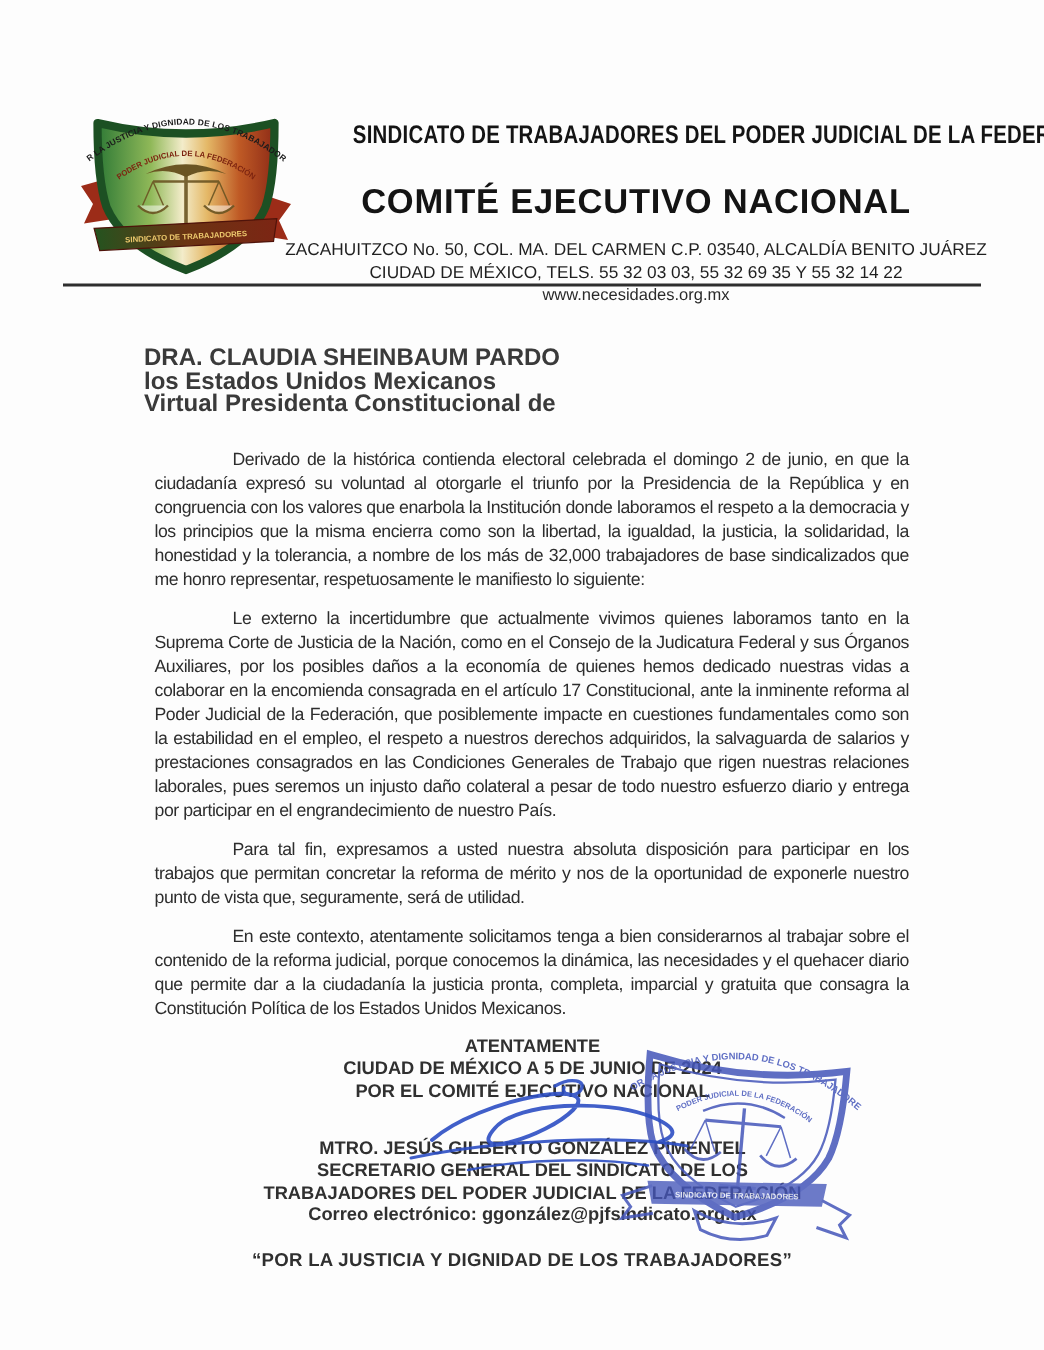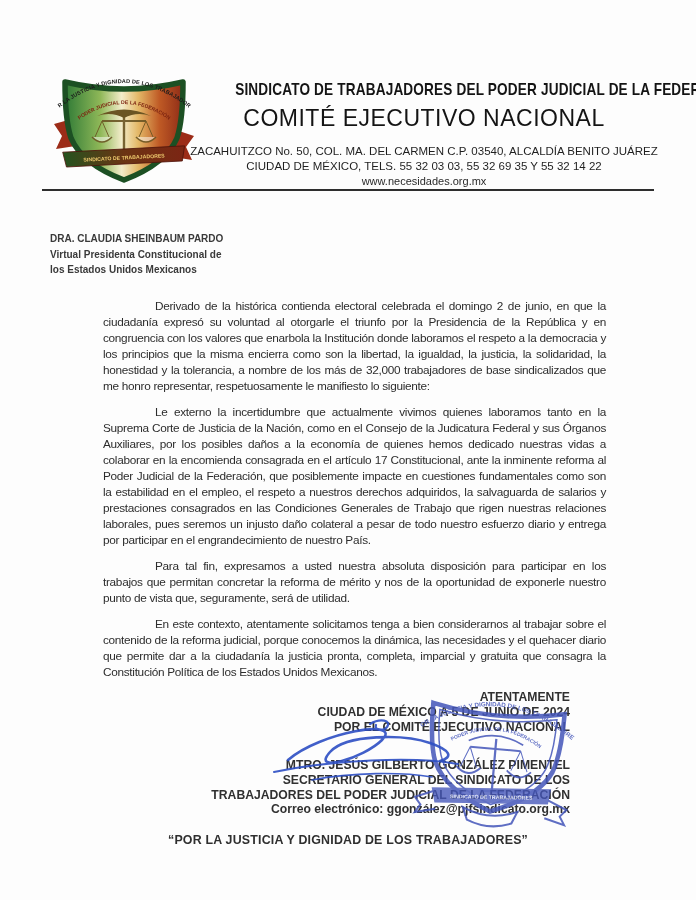--- a/index.html
+++ b/index.html
@@ -13,40 +13,40 @@
   .page { position:relative; width:696px; height:900px; background:#fdfdfd; }
 
   
   .letterhead { position:relative; height:189px; }
   .logo { position:absolute; left:48px; top:54px; width:152px; height:130px; }
   .head-text { position:absolute; left:188px; top:80px; width:472px; text-align:center; }
   .org-name {
     font-weight:bold; font-size:17px; color:#141414; white-space:nowrap;
     transform:scaleX(0.80); transform-origin:center; letter-spacing:0.2px;
   }
-  .committee { font-weight:normal; font-size:23px; color:#141414; margin-top:5px; letter-spacing:0.5px; }
+  .committee { font-weight:bold; font-size:23px; color:#141414; margin-top:21px; letter-spacing:0.5px; }
   .addr { font-size:11.5px; color:#1f1f1f; margin-top:12px; line-height:15px; }
   .addr2 { font-size:11.5px; color:#1f1f1f; line-height:15px; }
   .website { font-size:11px; color:#2a2a2a; line-height:14px; }
   .rule { height:2px; background:#2e2e2e; margin:0 42px; }
 
   
-  .recipient { margin:40px 0 0 50px; font-weight:bold; font-size:10px; line-height:15.6px; color:#3a3a3a; }
+  .recipient { margin:40px 0 0 96px; font-weight:bold; font-size:16px; line-height:15.6px; color:#3a3a3a; }
 
   
   .letter-body { margin:20px 90px 0 103px; }
   .letter-body p {
     margin:0 0 10px 0;
     text-align:justify; text-indent:52px;
     font-size:11.8px; line-height:16px; letter-spacing:-0.3px;
     color:#2d2d2d;
   }
 
   
-  .closing { position:relative; width:430px; margin:4px 16px 0 140px; text-align:right; font-weight:bold; color:#303030; }
+  .closing { position:relative; width:430px; margin:4px 16px 0 140px; text-align:center; font-weight:bold; color:#303030; }
   .closing-top div { font-size:12.2px; line-height:15.2px; }
   .closing-signer { margin-top:23px; }
   .closing-signer div { font-size:12.2px; line-height:14.6px; }
   .stamp {
     position:absolute; left:268px; top:-12px; width:174px; height:152px;
     transform:rotate(5deg); opacity:0.85; pointer-events:none;
   }
   .signature { position:absolute; left:112px; top:24px; width:225px; height:80px; pointer-events:none; }
 
   
@@ -114,22 +114,22 @@
       <div class="committee">COMITÉ EJECUTIVO NACIONAL</div>
       <div class="addr">ZACAHUITZCO No. 50, COL. MA. DEL CARMEN C.P. 03540, ALCALDÍA BENITO JUÁREZ</div>
       <div class="addr2">CIUDAD DE MÉXICO, TELS. 55 32 03 03, 55 32 69 35 Y 55 32 14 22</div>
       <div class="website">www.necesidades.org.mx</div>
     </div>
   </div>
   <div class="rule"></div>
 
   <div class="recipient">
     <div>DRA. CLAUDIA SHEINBAUM PARDO</div>
+    <div>los Estados Unidos Mexicanos</div>
     <div>Virtual Presidenta Constitucional de</div>
-    <div>los Estados Unidos Mexicanos</div>
   </div>
 
   <div class="letter-body">
     <p>Derivado de la histórica contienda electoral celebrada el domingo 2 de junio, en que la ciudadanía expresó su voluntad al otorgarle el triunfo por la Presidencia de la República y en congruencia con los valores que enarbola la Institución donde laboramos el respeto a la democracia y los principios que la misma encierra como son la libertad, la igualdad, la justicia, la solidaridad, la honestidad y la tolerancia, a nombre de los más de 32,000 trabajadores de base sindicalizados que me honro representar, respetuosamente le manifiesto lo siguiente:</p>
     <p>Le externo la incertidumbre que actualmente vivimos quienes laboramos tanto en la Suprema Corte de Justicia de la Nación, como en el Consejo de la Judicatura Federal y sus Órganos Auxiliares, por los posibles daños a la economía de quienes hemos dedicado nuestras vidas a colaborar en la encomienda consagrada en el artículo 17 Constitucional, ante la inminente reforma al Poder Judicial de la Federación, que posiblemente impacte en cuestiones fundamentales como son la estabilidad en el empleo, el respeto a nuestros derechos adquiridos, la salvaguarda de salarios y prestaciones consagrados en las Condiciones Generales de Trabajo que rigen nuestras relaciones laborales, pues seremos un injusto daño colateral a pesar de todo nuestro esfuerzo diario y entrega por participar en el engrandecimiento de nuestro País.</p>
     <p>Para tal fin, expresamos a usted nuestra absoluta disposición para participar en los trabajos que permitan concretar la reforma de mérito y nos de la oportunidad de exponerle nuestro punto de vista que, seguramente, será de utilidad.</p>
     <p>En este contexto, atentamente solicitamos tenga a bien considerarnos al trabajar sobre el contenido de la reforma judicial, porque conocemos la dinámica, las necesidades y el quehacer diario que permite dar a la ciudadanía la justicia pronta, completa, imparcial y gratuita que consagra la Constitución Política de los Estados Unidos Mexicanos.</p>
   </div>
 
   <div class="closing">

